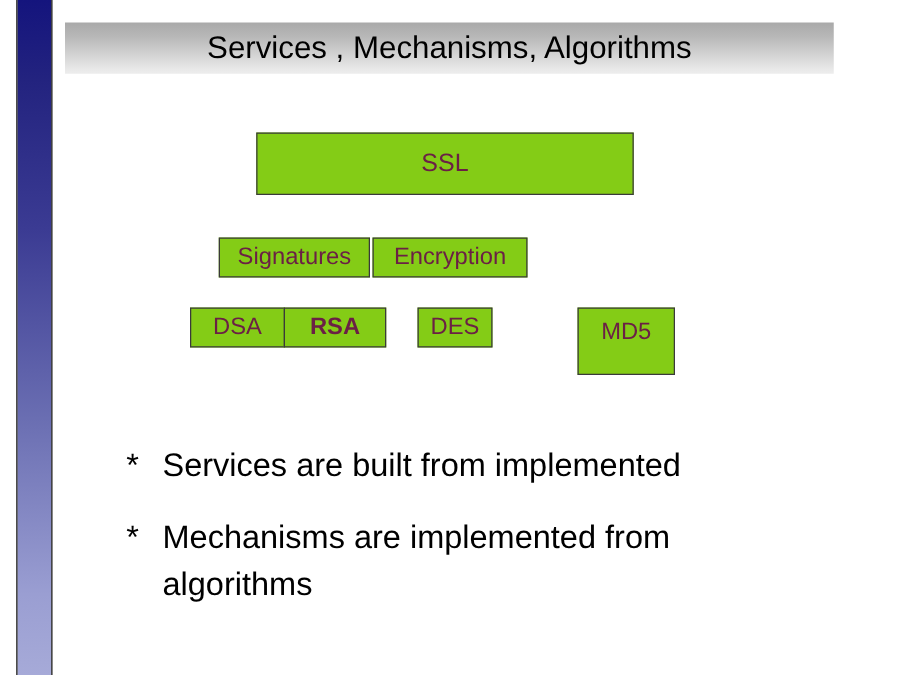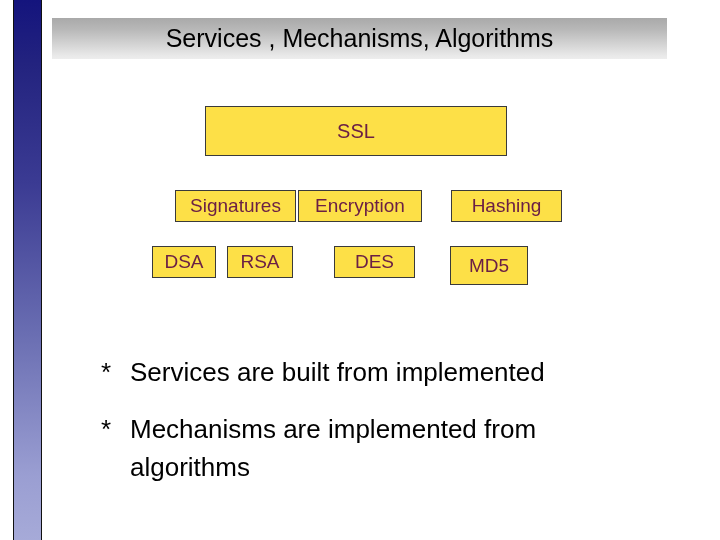--- a/index.html
+++ b/index.html
@@ -57,21 +57,21 @@
     text-align: center;
     font-size: 25px;
     color: #000000;
     white-space: nowrap;
     letter-spacing: 0px;
   }
 
   
   .dbox {
     position: absolute;
-    background: #fde047;
+    background: #84cc16;
     border: 1px solid #3a3a3a;
     box-sizing: border-box;
     color: #6b2045;
     text-align: center;
     white-space: nowrap;
     overflow: visible;
   }
   .dbox span {
     display: block;
     width: 100%;
@@ -95,26 +95,26 @@
   #box-signatures { left: 175px; top: 190px; width: 121px; }
   #box-encryption { left: 298px; top: 190px; width: 124px; }
   #box-hashing    { left: 451px; top: 190px; width: 111px; }
 
   
   .algo {
     height: 32px;
     line-height: 30px;
     font-size: 19px;
   }
-  #box-dsa { left: 152px; top: 246px; width: 64px; }
-  #box-rsa { left: 227px; top: 246px; width: 66px; }
-  #box-des { left: 334px; top: 246px; width: 81px; }
+  #box-dsa { left: 152px; top: 246px; width: 76px; }
+  #box-rsa { left: 227px; top: 246px; width: 82px; font-weight: bold; }
+  #box-des { left: 334px; top: 246px; width: 60px; }
   #box-md5 {
-    left: 450px; top: 246px;
-    width: 78px; height: 39px;
+    left: 462px; top: 246px;
+    width: 78px; height: 54px;
     line-height: 37px;
     font-size: 19px;
   }
 
   
   .bullet {
     position: absolute;
     color: #000000;
     font-size: 26px;
     line-height: 38px;
@@ -149,23 +149,20 @@
   </div>
 
   <div class="dbox mech" id="box-signatures">
     <span>Signatures</span>
   </div>
 
   <div class="dbox mech" id="box-encryption">
     <span>Encryption</span>
   </div>
 
-  <div class="dbox mech" id="box-hashing">
-    <span>Hashing</span>
-  </div>
 
   <div class="dbox algo" id="box-dsa">
     <span>DSA</span>
   </div>
 
   <div class="dbox algo" id="box-rsa">
     <span>RSA</span>
   </div>
 
   <div class="dbox algo" id="box-des">

